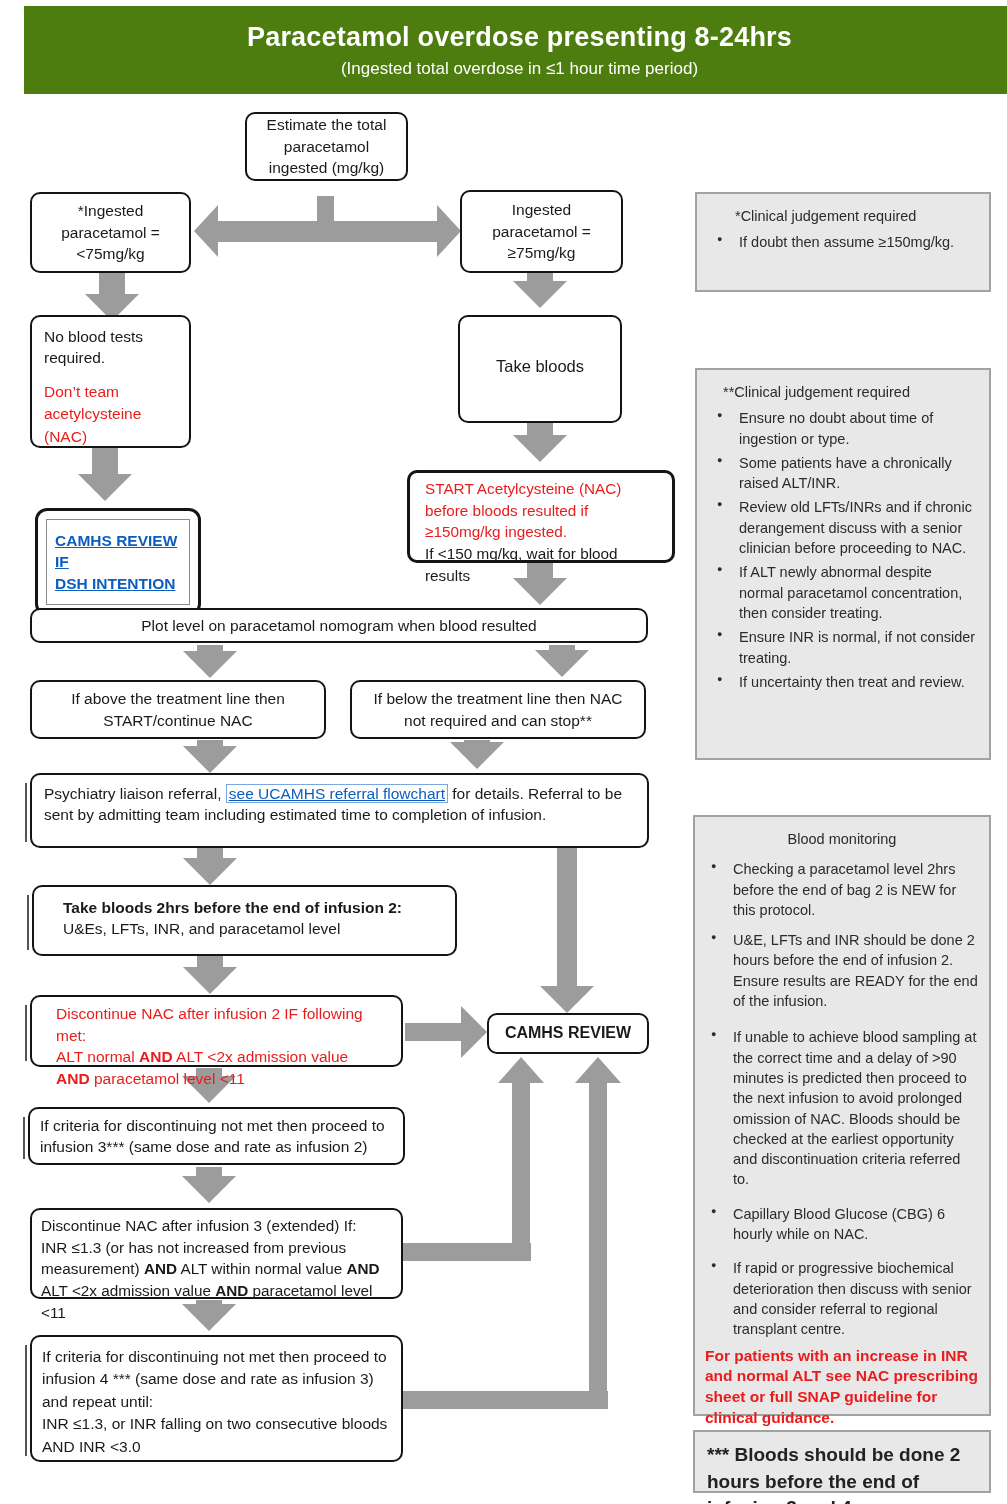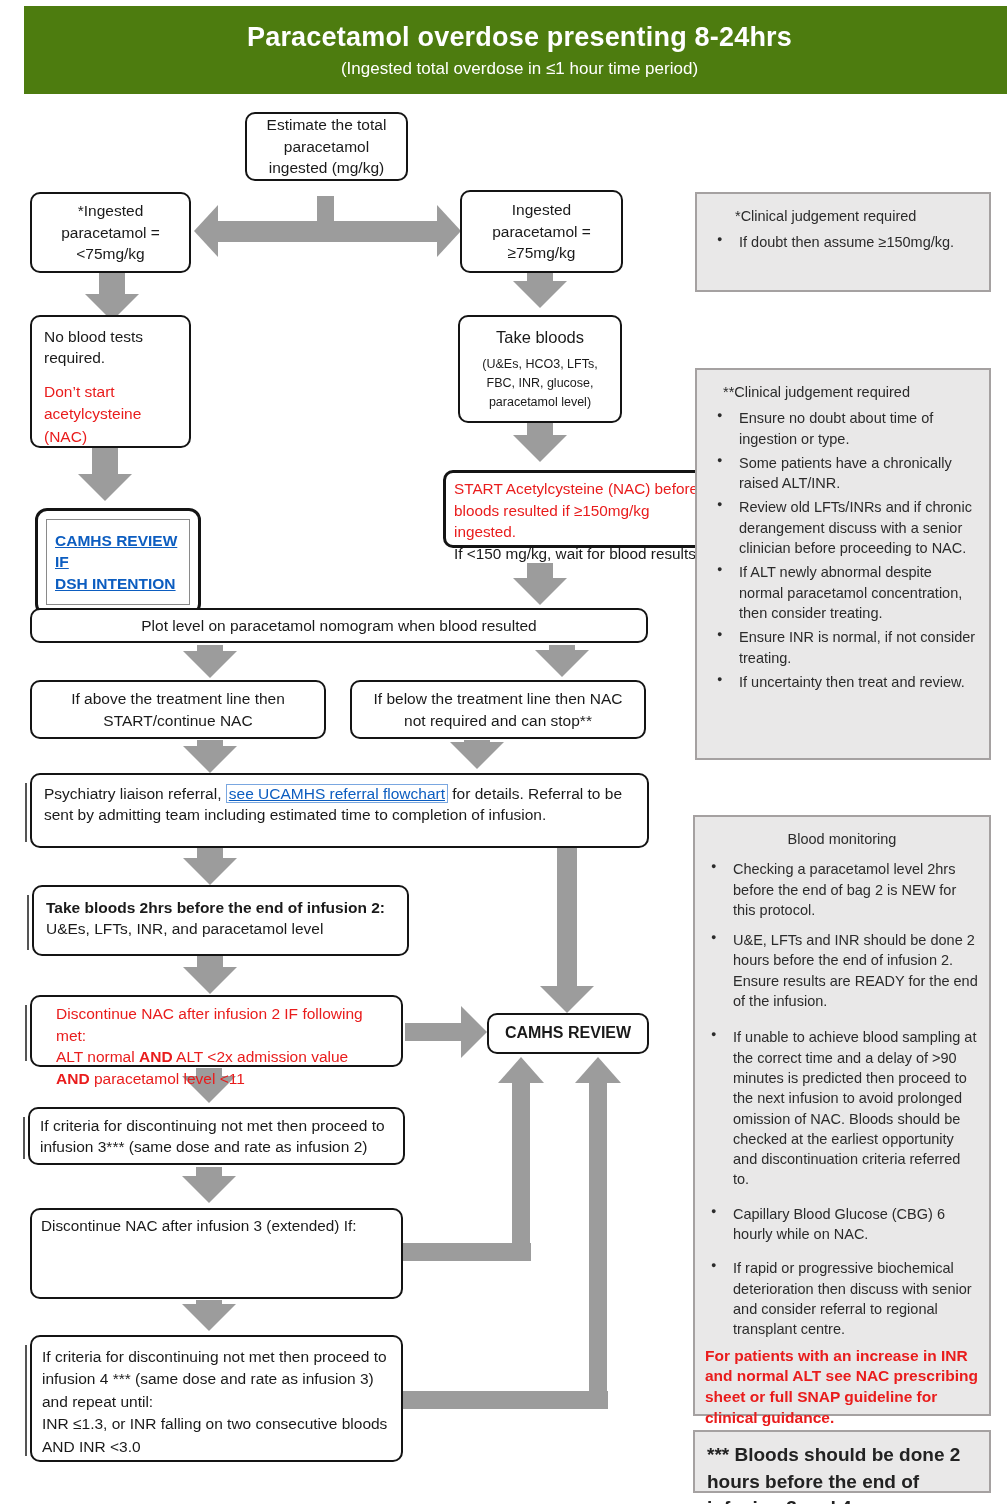--- a/index.html
+++ b/index.html
@@ -139,76 +139,76 @@
   <div class="fb center" style="left:30px;top:192px;width:161px;height:81px;">
     <span>*Ingested paracetamol = &lt;75mg/kg</span>
   </div>
 
   <div class="fb center" style="left:460px;top:190px;width:163px;height:83px;">
     <span>Ingested paracetamol = ≥75mg/kg</span>
   </div>
 
   <div class="fb" style="left:30px;top:315px;width:161px;height:133px;padding:9px 8px 8px 12px;">
     <div>No blood tests required.</div>
-    <div class="red" style="margin-top:12px;line-height:1.45;">Don’t start acetylcysteine (NAC)</div>
+    <div class="red" style="margin-top:12px;line-height:1.45;">Don’t team acetylcysteine (NAC)</div>
   </div>
 
   <div class="fb center" style="left:458px;top:315px;width:164px;height:108px;">
     <div style="font-size:16.5px;margin-bottom:6px;">Take bloods</div>
-    <div class="small">(U&amp;Es, HCO3, LFTs, FBC, INR, glucose, paracetamol level)</div>
   </div>
 
   <div class="fb thick" style="left:35px;top:508px;width:166px;height:108px;padding:8px;">
     <div class="inner-frame">
       <span class="blue-link">CAMHS REVIEW IF</span>
       <span class="blue-link">DSH INTENTION</span>
     </div>
   </div>
 
-  <div class="fb" style="left:407px;top:470px;width:268px;height:78px;border-width:3px;padding:5px 8px;font-size:15.3px;line-height:1.42;margin-left:36px;">
+  <div class="fb" style="left:407px;top:470px;width:268px;height:93px;border-width:3px;padding:5px 15px;font-size:15.3px;line-height:1.42;">
     <span class="red">START Acetylcysteine (NAC) before bloods resulted if ≥150mg/kg ingested.</span>
     <div>If &lt;150 mg/kg, wait for blood results</div>
   </div>
 
   <div class="fb center" style="left:30px;top:608px;width:618px;height:35px;padding:2px 0;">
     <span>Plot level on paracetamol nomogram when blood resulted</span>
   </div>
 
   <div class="fb center" style="left:30px;top:680px;width:296px;height:59px;">
     <span>If above the treatment line then START/continue NAC</span>
   </div>
 
   <div class="fb center" style="left:350px;top:680px;width:296px;height:59px;">
     <span>If below the treatment line then NAC not required and can stop**</span>
   </div>
 
   <div class="fb ghost" style="left:30px;top:773px;width:619px;height:75px;padding:8px 12px;">
     <span>Psychiatry liaison referral, </span><span class="link-frame">see UCAMHS referral flowchart</span><span> for details. Referral to be sent by admitting team including estimated time to completion of infusion.</span>
   </div>
 
-  <div class="fb ghost" style="left:32px;top:885px;width:377px;height:71px;padding:10px 12px;">
+  <div class="fb ghost" style="left:32px;top:885px;width:425px;height:71px;padding:10px 29px;">
     <div class="bold">Take bloods 2hrs before the end of infusion 2:</div>
     <div>U&amp;Es, LFTs, INR, and paracetamol level</div>
   </div>
 
   <div class="fb ghost" style="left:30px;top:995px;width:373px;height:72px;padding:6px 24px;line-height:1.4;">
     <div class="red">Discontinue NAC after infusion 2 IF following met:</div>
     <div class="red"><span>ALT normal </span><span class="bold">AND</span><span> ALT &lt;2x admission value </span><span class="bold">AND</span><span> paracetamol level &lt;11</span></div>
   </div>
 
   <div class="fb center" style="left:487px;top:1013px;width:162px;height:41px;padding:2px;">
     <span class="bold" style="font-size:16px;">CAMHS REVIEW</span>
   </div>
 
   <div class="fb ghost" style="left:28px;top:1107px;width:377px;height:58px;padding:6px 10px;">
     <span>If criteria for discontinuing not met then proceed to infusion 3*** (same dose and rate as infusion 2)</span>
   </div>
 
   <div class="fb" style="left:30px;top:1208px;width:373px;height:91px;padding:5px 9px;font-size:15.3px;line-height:1.42;">
     <div>Discontinue NAC after infusion 3 (extended) If:</div>
+    <div><span>INR ≤1.3 (or has not increased from previous measurement) </span><span class="bold">AND</span><span> ALT within normal value </span><span class="bold">AND</span><span> ALT &lt;2x admission value </span><span class="bold">AND</span><span> paracetamol level &lt;11</span></div>
   </div>
 
   <div class="fb ghost" style="left:30px;top:1335px;width:373px;height:127px;padding:9px 10px;line-height:1.45;">
     <div>If criteria for discontinuing not met then proceed to infusion 4 *** (same dose and rate as infusion 3) and repeat until:</div>
     <div>INR ≤1.3, or INR falling on two consecutive bloods AND INR &lt;3.0</div>
   </div>
 
   <div class="panel" style="left:695px;top:192px;width:296px;height:100px;">
     <div class="ptitle">*Clinical judgement required</div>
     <ul>

